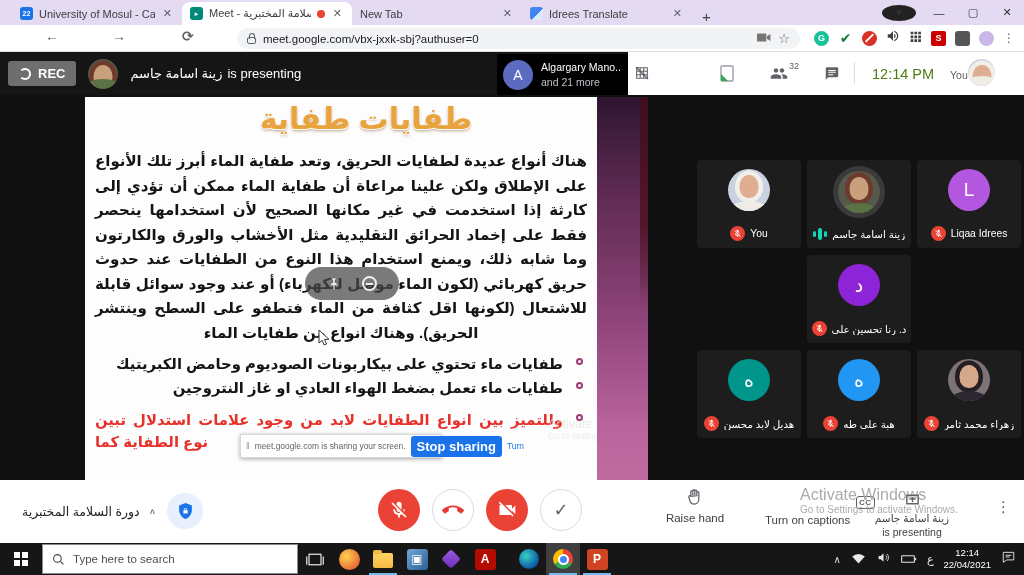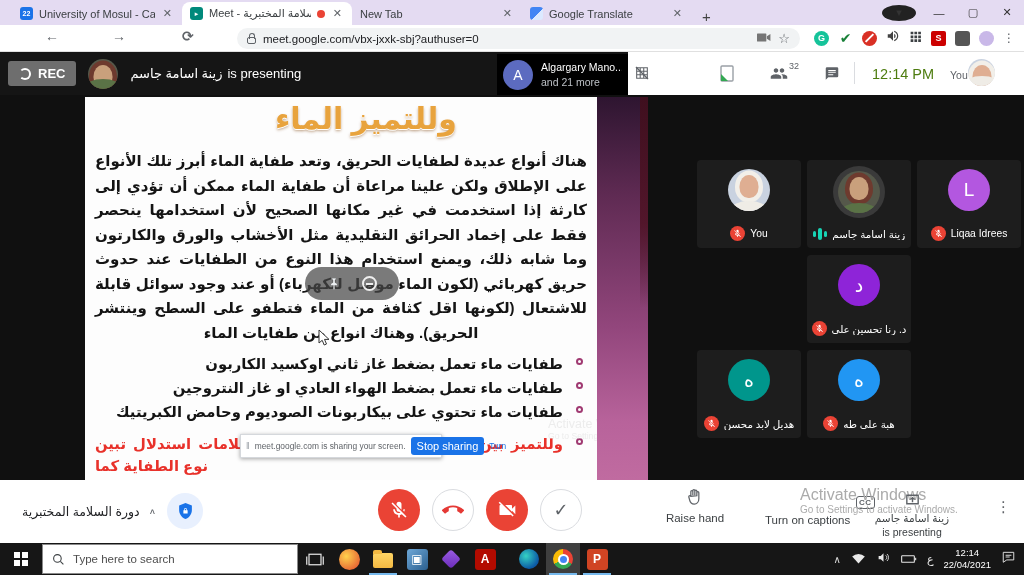--- a/index.html
+++ b/index.html
@@ -69,21 +69,21 @@
   .bullet{position:relative;padding-right:24px;font-size:14.8px;font-weight:bold;color:#141414;line-height:22px;margin-bottom:2px}
   .bullet .mk{position:absolute;right:4px;top:5px;width:7px;height:7px;border:2px solid #a03a72;border-radius:50%}
   .bullet .mk::after{content:"";position:absolute;inset:1.5px;background:#a03a72;border-radius:50%}
   .bullet.warn{margin-top:10px;text-align:justify;text-align-last:left}
   .pinbar{position:absolute;left:220px;top:170px;width:94px;height:33px;background:rgba(70,70,70,.72);border-radius:17px;display:flex;align-items:center;justify-content:space-evenly;z-index:4;direction:ltr}
   .minus{width:15px;height:15px;border:2px solid #eee;border-radius:50%;position:relative}
   .minus::after{content:"";position:absolute;left:2px;right:2px;top:50%;height:2px;margin-top:-1px;background:#eee}
   .cursor{position:absolute;left:233px;top:232px;z-index:5}
   .toast{position:absolute;left:155px;top:337px;width:202px;height:24px;background:#fff;border:1px solid #d5d8dc;box-shadow:0 1px 4px rgba(0,0,0,.35);display:flex;align-items:center;gap:5px;padding:0 5px;direction:ltr;z-index:6}
   .toast .msg{font-size:8.4px;color:#5f6368;white-space:nowrap}
-  .toast .stop{font-size:11px;color:#fff;border-radius:3px;padding:3px 6px;font-weight:normal;white-space:nowrap}
+  .toast .stop{font-size:13px;color:#fff;border-radius:3px;padding:3px 6px;font-weight:bold;white-space:nowrap}
   .toast .hide{font-size:8.4px;color:#1a73e8}
   .pausei{color:#9aa0a6;font-size:9px}
   .wm{direction:ltr;color:#b9b9b9;z-index:7;pointer-events:none}
   .wm .l1{font-size:13px}
   .wm .l2{font-size:9px}
   .wm1{position:absolute;left:463px;top:320px;width:170px;color:rgba(225,225,225,.6)}
   .wm1 .l1{font-size:12.5px}
   .wm1 .l2{font-size:8.6px}
 
   
@@ -153,21 +153,21 @@
       <span class="ttl">Meet - دورة السلامة المختبرية</span>
       <span class="recdot"></span>
       <span class="x">✕</span>
     </div>
     <div class="tab">
       <span class="ttl">New Tab</span>
       <span class="x">✕</span>
     </div>
     <div class="tab">
       <span class="fav tr"></span>
-      <span class="ttl">Google Translate</span>
+      <span class="ttl">Idrees Translate</span>
       <span class="x">✕</span>
     </div>
     <span class="newtabbtn">+</span>
     <div class="winctl">
       <span class="profchip">▾</span>
       <span>—</span>
       <span>▢</span>
       <span>✕</span>
     </div>
   </div>
@@ -255,26 +255,25 @@
     <span class="vdiv" style="left:226px"></span>
     <span class="ml clock" style="left:244px;top:14px">12:14 PM</span>
     <span class="ml youlbl" style="left:322px;top:17px">You</span>
     <span class="ml av photo avatar" style="--bg:#c9d2e0;--wrap:#f2efe9;--skin:#dfae92;--top:#efece6;left:340px;top:7px;width:27px;height:27px;margin:0"></span>
 
   </div>
 
   <div class="stage">
 
     <div class="slide">
-      <div class="stitle" style="color: rgb(232, 163, 61);">وللتميز الماء</div>
+      <div class="stitle" style="color: rgb(232, 163, 61);">طفايات طفاية</div>
       <div class="spara">هناك أنواع عديدة لطفايات الحريق، وتعد طفاية الماء أبرز تلك الأنواع على الإطلاق ولكن علينا مراعاة أن طفاية الماء ممكن أن تؤدي إلى كارثة إذا استخدمت في غير مكانها الصحيح لأن استخدامها ينحصر فقط على إخماد الحرائق التقليدية مثل الأخشاب والورق والكارتون وما شابه ذلك، ويمنع استخدام هذا النوع من الطفايات عند حدوث حريق كهربائي (لكون الماء موصل للكهرباء) أو عند وجود سوائل قابلة للاشتعال (لكونها اقل كثافة من الماء فتطفو على السطح وينتشر الحريق). وهناك انواع من طفايات الماء</div>
       <div class="bullets">
-        <div class="bullet"><span class="mk"></span><span>طفايات ماء تعمل بضغط غاز ثاني اوكسيد الكاربون</span></div>
+        <div class="bullet"><span class="mk"></span><span>طفايات ماء  تحتوي على بيكاربونات الصوديوم وحامض الكبريتيك</span></div>
         <div class="bullet"><span class="mk"></span><span>طفايات ماء تعمل بضغط الهواء العادي او غاز النتروجين</span></div>
-        <div class="bullet"><span class="mk"></span><span>طفايات ماء  تحتوي على بيكاربونات الصوديوم وحامض الكبريتيك</span></div>
         <div class="bullet warn" style="color: rgb(232, 49, 42);"><span class="mk"></span><span>وللتميز بين انواع الطفايات لابد من وجود علامات استدلال تبين نوع الطفاية كما</span></div>
       </div>
 
       <div class="pinbar">
         <svg width="14" height="16" viewBox="0 0 24 24">
             <path d="M9 2h6v2l-1.5 1.2v4.3L17 12v2h-4v6l-1 2-1-2v-6H7v-2l3.5-2.5V5.2L9 4z" fill="#eceff1"></path>
           </svg>
         <span class="minus"></span>
       </div>
 
@@ -364,20 +363,31 @@
       <div class="avatar init" style="background: rgb(33, 150, 243);">
           <span>ه</span>
         </div>
       <div class="nrow">
           <span class="micbadge">
             <svg width="9" height="9" viewBox="0 0 24 24">
               <path d="M15 11V5a3 3 0 0 0-6 0v.8l6 6zM17.3 11c0 .6-.12 1.2-.33 1.73l1.25 1.25A6.9 6.9 0 0 0 19 11h-1.7zM4.3 3 3 4.3l6 6V11a3 3 0 0 0 3.3 3l1.4 1.4A5 5 0 0 1 7 11H5a7 7 0 0 0 6 6.9V21h2v-3.1c.8-.1 1.6-.4 2.3-.8L19.7 21 21 19.7 4.3 3z" fill="#fff"></path>
             </svg>
           </span>
       <span class="pname">هبة علي طه</span>
+        </div>
+    </div>
+    <div class="tile" style="left:917px;top:255px">
+      <div class="avatar photo" style="--bg:#7d7374;--wrap:#241f22;--skin:#d6a88b;--top:#2c2630"></div>
+      <div class="nrow">
+          <span class="micbadge">
+            <svg width="9" height="9" viewBox="0 0 24 24">
+              <path d="M15 11V5a3 3 0 0 0-6 0v.8l6 6zM17.3 11c0 .6-.12 1.2-.33 1.73l1.25 1.25A6.9 6.9 0 0 0 19 11h-1.7zM4.3 3 3 4.3l6 6V11a3 3 0 0 0 3.3 3l1.4 1.4A5 5 0 0 1 7 11H5a7 7 0 0 0 6 6.9V21h2v-3.1c.8-.1 1.6-.4 2.3-.8L19.7 21 21 19.7 4.3 3z" fill="#fff"></path>
+            </svg>
+          </span>
+      <span class="pname">زهراء محمد ثامر</span>
         </div>
     </div>
   </div>
 
   <div class="bbar">
     <span class="mname">
       <span>دورة السلامة المختبرية</span>
       <span class="chevup">∧</span>
     </span>
     <span class="shield">

